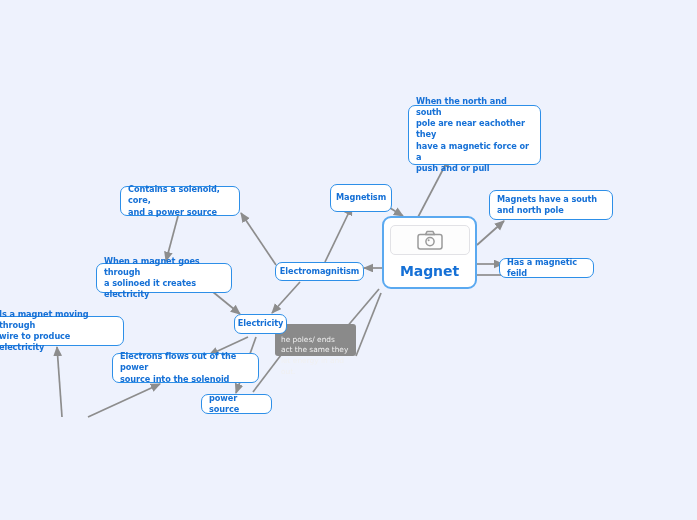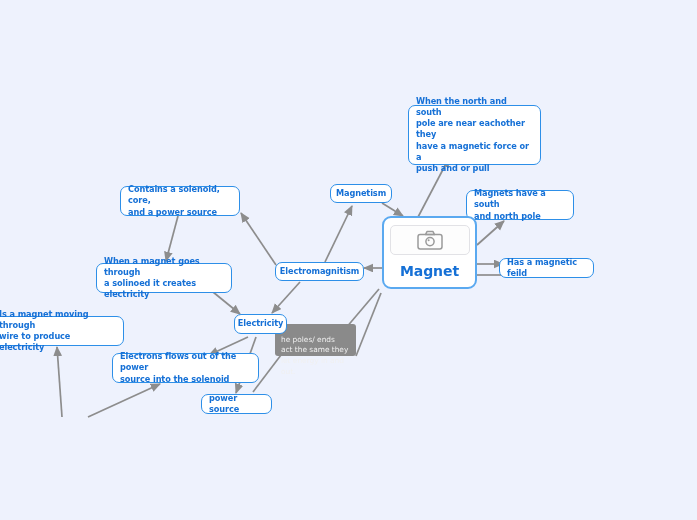--- a/index.html
+++ b/index.html
@@ -133,25 +133,25 @@
     </g>
   </svg>
 
   <div class="node" style="left:408px; top:105px; width:133px; height:60px;">
     <span class="node-text">When the north and south
 pole are near eachother they
 have a magnetic force or a
 push and or pull</span>
   </div>
 
-  <div class="node" style="left:330px; top:184px; width:62px; height:19px; justify-content:center;">
+  <div class="node" style="left:330px; top:184px; width:62px; height:28px; justify-content:center;">
     <span class="node-text">Magnetism</span>
   </div>
 
-  <div class="node" style="left:466px; top:190px; width:108px; height:30px;">
+  <div class="node" style="left:489px; top:190px; width:124px; height:30px;">
     <span class="node-text">Magnets have a south
 and north pole</span>
   </div>
 
   <div class="node" style="left:499px; top:258px; width:95px; height:20px; justify-content:center;">
     <span class="node-text">Has a magnetic feild</span>
   </div>
 
   <div class="node" style="left:275px; top:262px; width:89px; height:19px; justify-content:center;">
     <span class="node-text">Electromagnitism</span>

